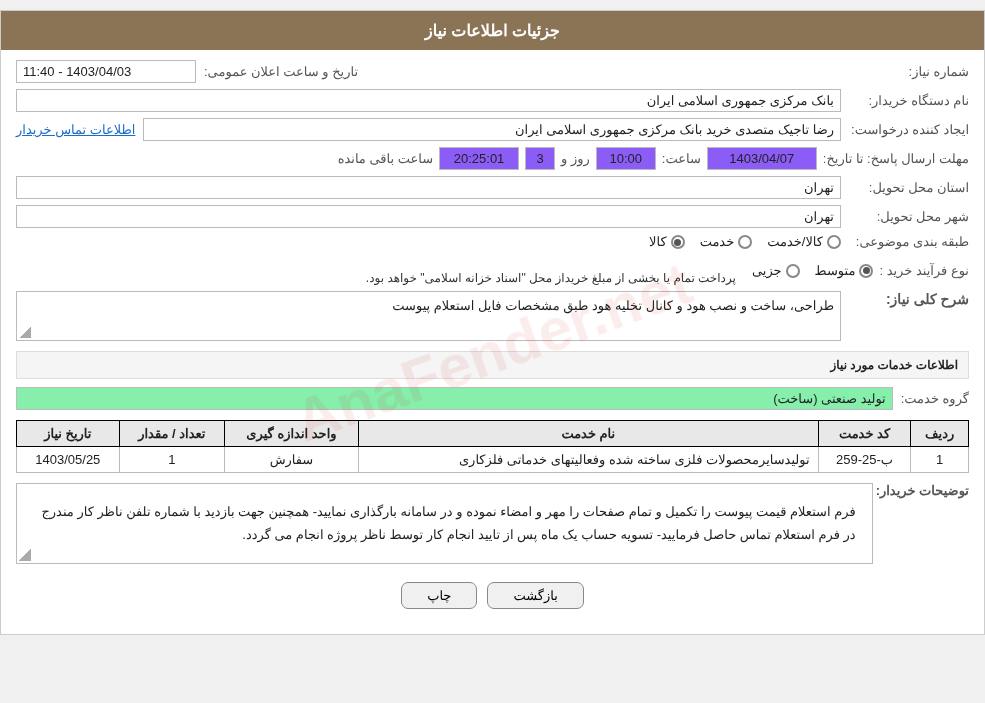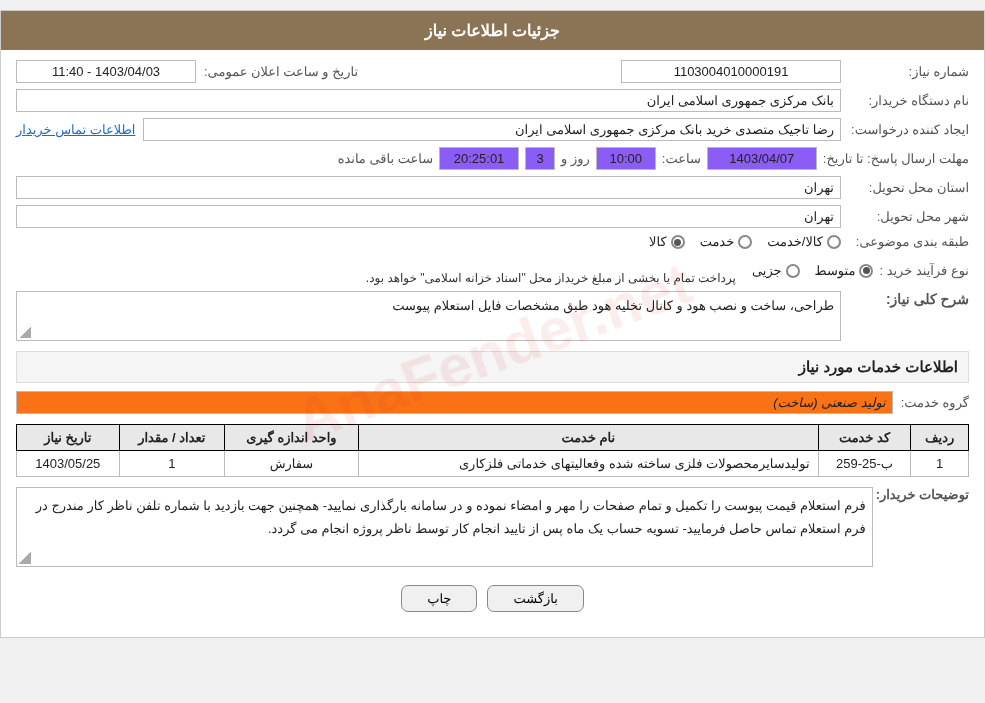--- a/index.html
+++ b/index.html
@@ -62,21 +62,21 @@
       background: #8b5cf6;
       padding: 3px 6px;
       text-align: center;
     }
     .section-header {
       background: #f5f5f5;
       border: 1px solid #ddd;
       padding: 6px 10px;
       font-weight: bold;
       margin: 10px 0 8px 0;
-      font-size: 15px;
+      font-size: 12px;
     }
     .radio-group {
       display: flex;
       gap: 15px;
       align-items: center;
     }
     .radio-item {
       display: flex;
       align-items: flex-end;
       gap: 4px;
@@ -156,29 +156,28 @@
       align-items: center;
       margin-bottom: 8px;
       gap: 8px;
     }
     .group-label {
       color: #555;
       white-space: nowrap;
     }
     .group-box {
       border: 1px solid #bbb;
-      background: #f97316;
+      background: #86efac;
       padding: 3px 6px;
       flex: 1;
       text-align: right;
-      font-style: italic;
     }
     .notes-box {
       border: 1px solid #bbb;
-      padding: 6px;
+      padding: 16px;
       background: #fff;
       text-align: right;
       line-height: 1.8;
       position: relative;
       min-height: 80px;
     }
     .notes-box .resize-handle {
       position: absolute;
       bottom: 2px;
       left: 2px;
@@ -239,24 +238,23 @@
 
 <div class="page-wrapper">
   <div class="page-header">
     <span>جزئیات اطلاعات نیاز</span>
   </div>
 
   <div class="content">
 
     <div class="form-row">
       <span class="label">شماره نیاز:</span>
-      <div class="field-box" style="flex:0 0 220px; text-align:center;">1103004010000191</div>
       <span style="flex:1;"></span>
       <span class="label">تاریخ و ساعت اعلان عمومی:</span>
-      <div class="field-box" style="flex:0 0 180px; text-align:center;">1403/04/03 - 11:40</div>
+      <div class="field-box" style="flex:0 0 180px; text-align:left;">1403/04/03 - 11:40</div>
     </div>
 
     <div class="form-row">
       <span class="label">نام دستگاه خریدار:</span>
       <div class="field-box">بانک مرکزی جمهوری اسلامی ایران</div>
     </div>
 
     <div class="form-row">
       <span class="label">ایجاد کننده درخواست:</span>
       <div class="field-box">رضا تاجیک متصدی خرید بانک مرکزی جمهوری اسلامی ایران</div>

